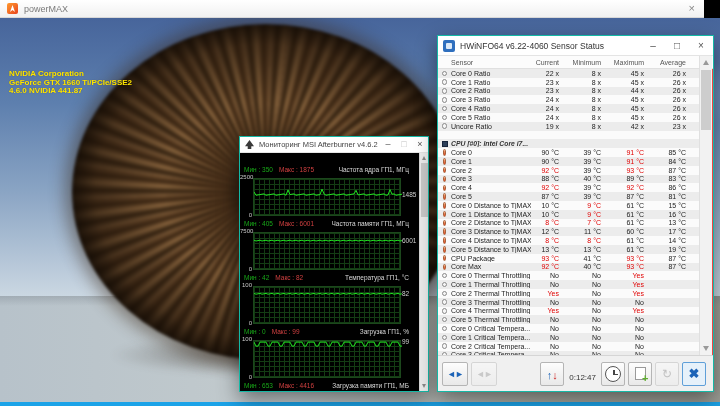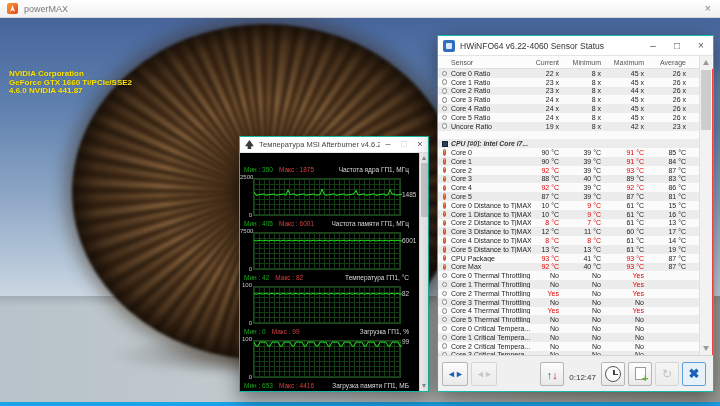--- a/index.html
+++ b/index.html
@@ -1,21 +1,21 @@
 <!DOCTYPE html>
 <html><head>
 <meta charset="utf-8">
 <style>
   * { margin:0; padding:0; box-sizing:border-box; }
   html,body { width:720px; height:406px; overflow:hidden; }
   body { font-family:"Liberation Sans", sans-serif; position:relative; background:#000; }
 
   
   .pm-window { position:absolute; inset:0; }
-  .pm-titlebar { position:absolute; left:0; top:0; right:0; height:18px; background:linear-gradient(#ffffff,#f1f1f1); border-bottom:1px solid #d8d8d8; display:flex; align-items:center; z-index:5; }
+  .pm-titlebar { position:absolute; left:0; top:0; right:16px; height:18px; background:linear-gradient(#ffffff,#f1f1f1); border-bottom:1px solid #d8d8d8; display:flex; align-items:center; z-index:5; }
   .pm-icon { width:11px; height:11px; margin-left:7px; border-radius:2px; background:linear-gradient(135deg,#ff9a2e,#e8431f); position:relative; }
   .pm-icon::after { content:""; position:absolute; left:3px; top:2px; width:5px; height:7px; background:#fff; clip-path:polygon(0 100%,50% 0,100% 100%,50% 70%); }
   .pm-title { font-size:9px; color:#7a7a7a; margin-left:6px; }
   .pm-close { margin-left:auto; margin-right:9px; font-size:11px; color:#888; cursor:default; line-height:1; }
 
   
   .scene { position:absolute; left:0; top:18px; right:0; bottom:4px; overflow:hidden; }
   .sky { position:absolute; left:0; top:0; right:0; height:282px;
          background:linear-gradient(#47659b 0%, #5d7fae 30%, #8ba5c4 62%, #cdd9e3 100%); }
   .cloud { position:absolute; left:420px; top:30px; width:340px; height:90px; border-radius:50%;
@@ -140,21 +140,21 @@
 4.6.0 NVIDIA 441.87</div>
     <div class="overlay-text ov-right">FPS=34.5
 FBO=1366 x 768</div>
   </div>
   <div class="pm-bottom-border"></div>
 </div>
 
 <div class="win ab-window">
   <div class="titlebar">
     <div class="ab-icon"></div>
-    <div class="tb-title">Температура MSI Afterburner v4.6.2</div>
+    <div class="tb-title">Мониторинг MSI Afterburner v4.6.2</div>
     <div class="tb-btns">
       <div class="tb-btn">–</div>
       <div class="tb-btn dim">□</div>
       <div class="tb-btn">×</div>
     </div>
   </div>
   <div class="ab-client">
     <div id="ab-graphs">
         <div class="graph-panel" style="top: 13px;">
           <div class="g-info">

